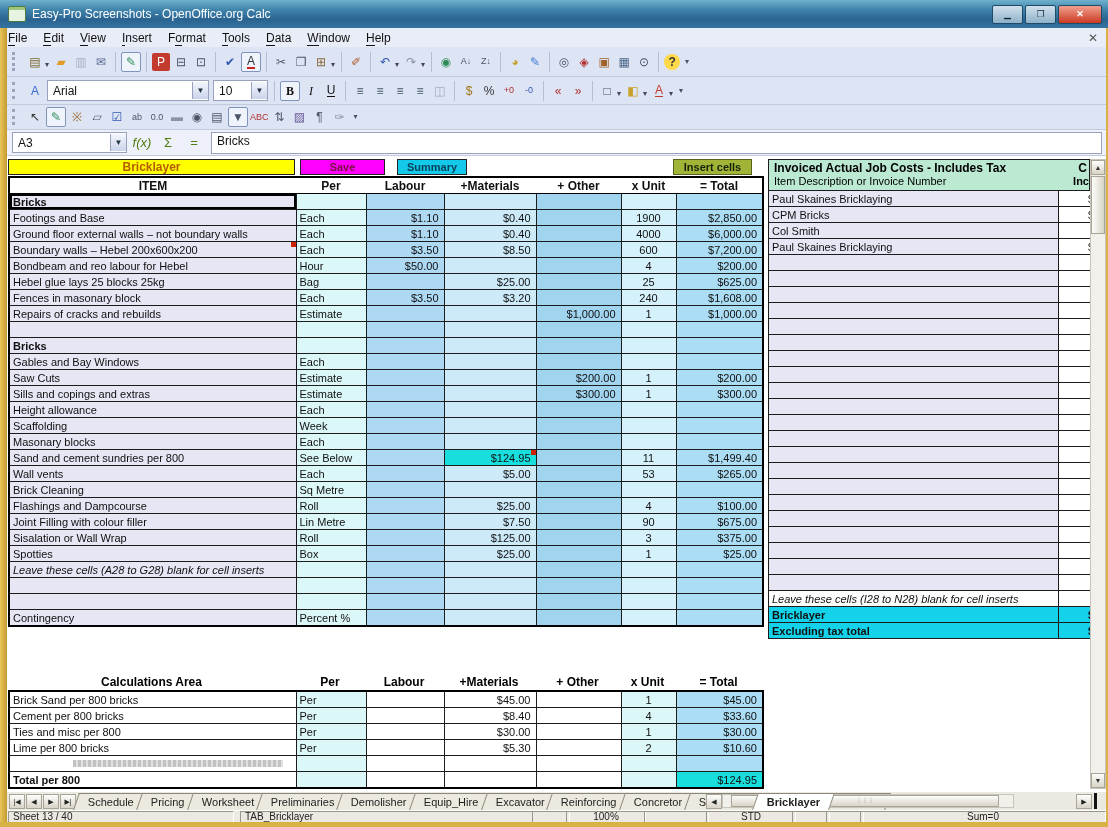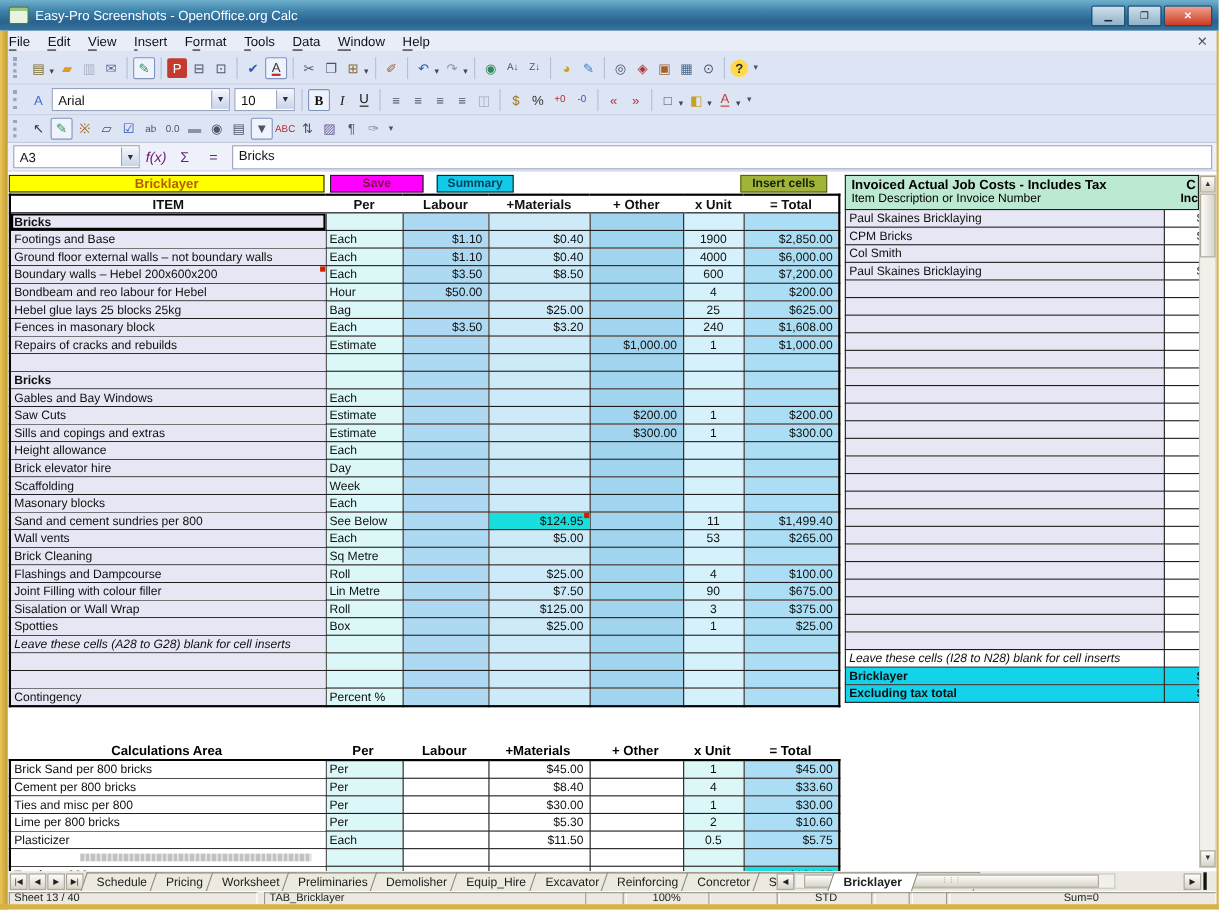--- a/index.html
+++ b/index.html
@@ -40,21 +40,21 @@
   .dd{font-size:8px;color:#445;margin:6px 2px 0 0;}
   .sep{width:1px;height:20px;background:#b6bed2;margin:0 4px;}
   .combo{background:#fff;border:1px solid #98a2bc;height:19px;display:flex;align-items:center;
     font-size:12px;padding-left:5px;margin:0 2px;color:#111;}
   .combo .arr{margin-left:auto;width:15px;height:17px;background:linear-gradient(#f4f6fc,#c9d3ea);
     border-left:1px solid #98a2bc;display:flex;align-items:center;justify-content:center;font-size:8px;color:#234;}
   
   .fbar{position:absolute;left:0;top:130px;width:1108px;height:26px;background:#eef1f9;
     border-bottom:1px solid #c2cadd;display:flex;align-items:center;padding-left:10px;box-sizing:border-box;}
   .namebox{width:108px;}
-  .fico{width:22px;text-align:center;font-size:13px;color:#701a75;margin:0 2px;}
+  .fico{width:22px;text-align:center;font-size:13px;color:#4d7c0f;margin:0 2px;}
   .finput{flex:1;margin:0 6px 0 4px;height:18px;background:#fff;border:1px solid #98a2bc;
     font-size:12px;padding:1px 5px;color:#111;}
   
   .gold-l{position:absolute;left:0;top:28px;width:7px;height:799px;
     background:linear-gradient(90deg,#e9c65a,#c49a30);z-index:50;}
   .gold-b{position:absolute;left:0;top:822px;width:1108px;height:5px;background:#d7b244;z-index:50;}
   .gold-r{position:absolute;left:1106px;top:28px;width:2px;height:799px;background:#d7b244;z-index:50;}
   
   .sheet{position:absolute;left:7px;top:156px;width:1099px;height:636px;background:#fff;overflow:hidden;}
   table{border-collapse:collapse;table-layout:fixed;}
@@ -674,29 +674,20 @@
         <tr>
           <td class="cA " style="position: relative;">Height allowance</td>
           <td class="cP ">Each</td>
           <td class="cL num"></td>
           <td class="cM num"></td>
           <td class="cO num"></td>
           <td class="cU ctr"></td>
           <td class="cT num"></td>
         </tr>
         <tr>
-          <td class="cA " style="position: relative;">Brick elevator hire</td>
-          <td class="cP ">Day</td>
-          <td class="cL num"></td>
-          <td class="cM num"></td>
-          <td class="cO num"></td>
-          <td class="cU ctr"></td>
-          <td class="cT num"></td>
-        </tr>
-        <tr>
           <td class="cA " style="position: relative;">Scaffolding</td>
           <td class="cP ">Week</td>
           <td class="cL num"></td>
           <td class="cM num"></td>
           <td class="cO num"></td>
           <td class="cU ctr"></td>
           <td class="cT num"></td>
         </tr>
         <tr>
           <td class="cA " style="position: relative;">Masonary blocks</td>
@@ -860,29 +851,20 @@
         <tr>
           <td class="wh " style="position: relative;">Lime per 800 bricks</td>
           <td class="cP ">Per</td>
           <td class="wh num"></td>
           <td class="wh num">$5.30</td>
           <td class="wh num"></td>
           <td class="cP ctr">2</td>
           <td class="cT num">$10.60</td>
         </tr>
         <tr>
-          <td class="wh " style="position: relative;">Plasticizer</td>
-          <td class="cP ">Each</td>
-          <td class="wh num"></td>
-          <td class="wh num">$11.50</td>
-          <td class="wh num"></td>
-          <td class="cP ctr">0.5</td>
-          <td class="cT num">$5.75</td>
-        </tr>
-        <tr>
           <td class="wh " style="position: relative;">
             <span class="smudge" style="display: block;"></span>
           </td>
           <td class="cP "></td>
           <td class="wh num"></td>
           <td class="wh num"></td>
           <td class="wh num"></td>
           <td class="cP ctr"></td>
           <td class="cT num"></td>
         </tr>

